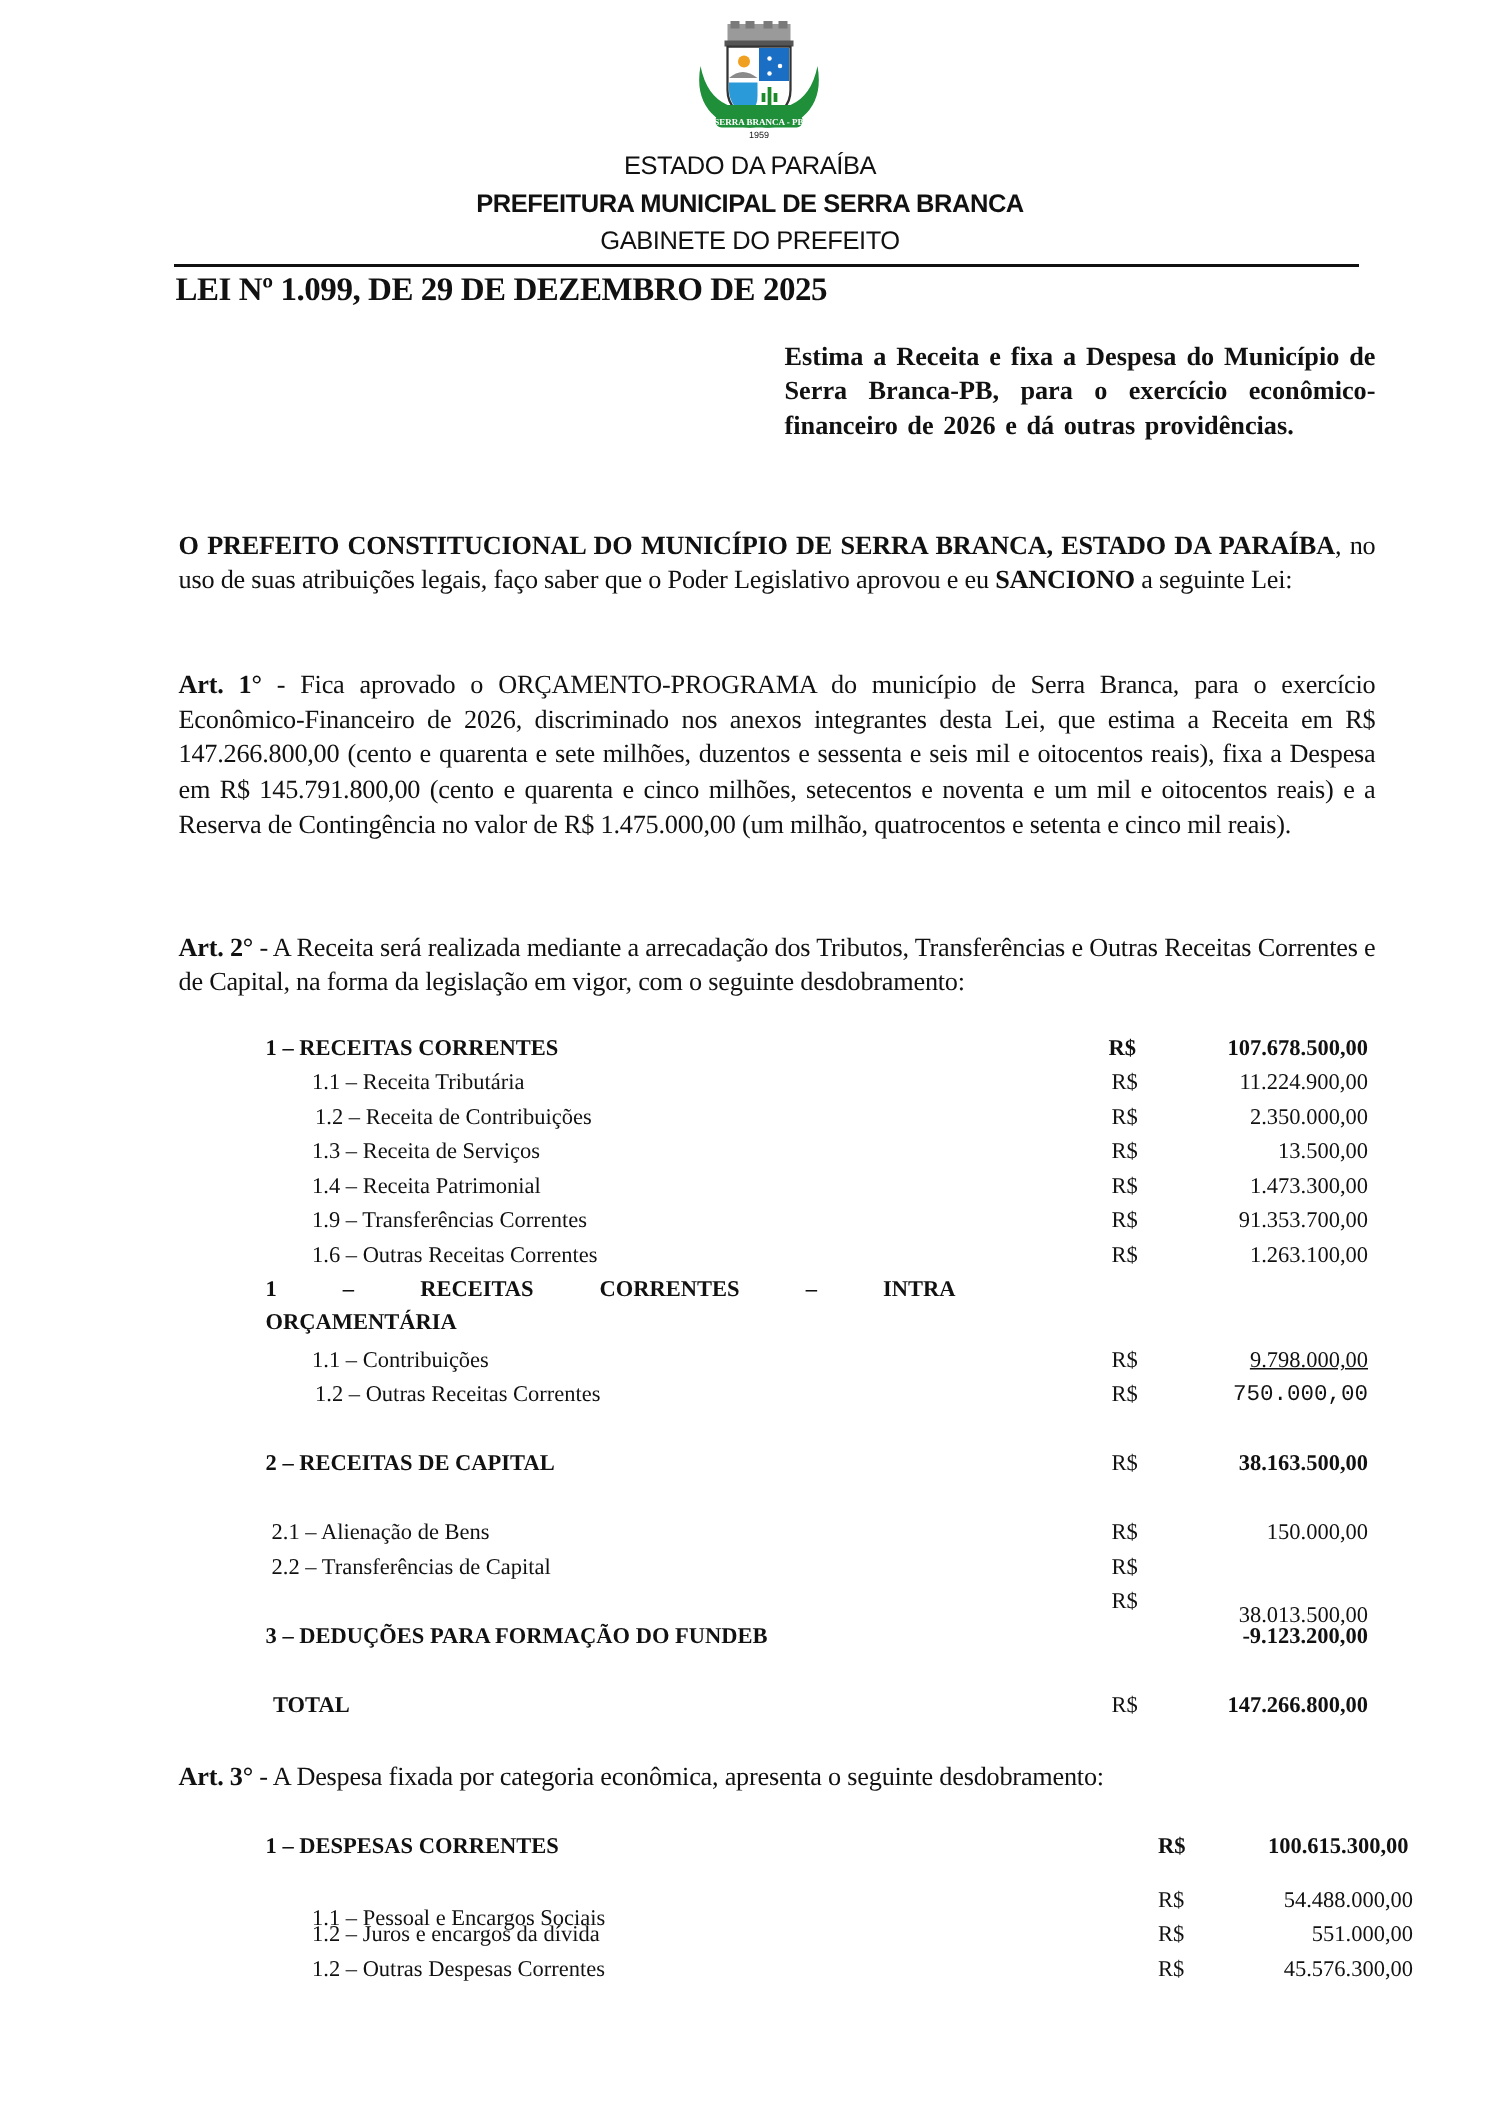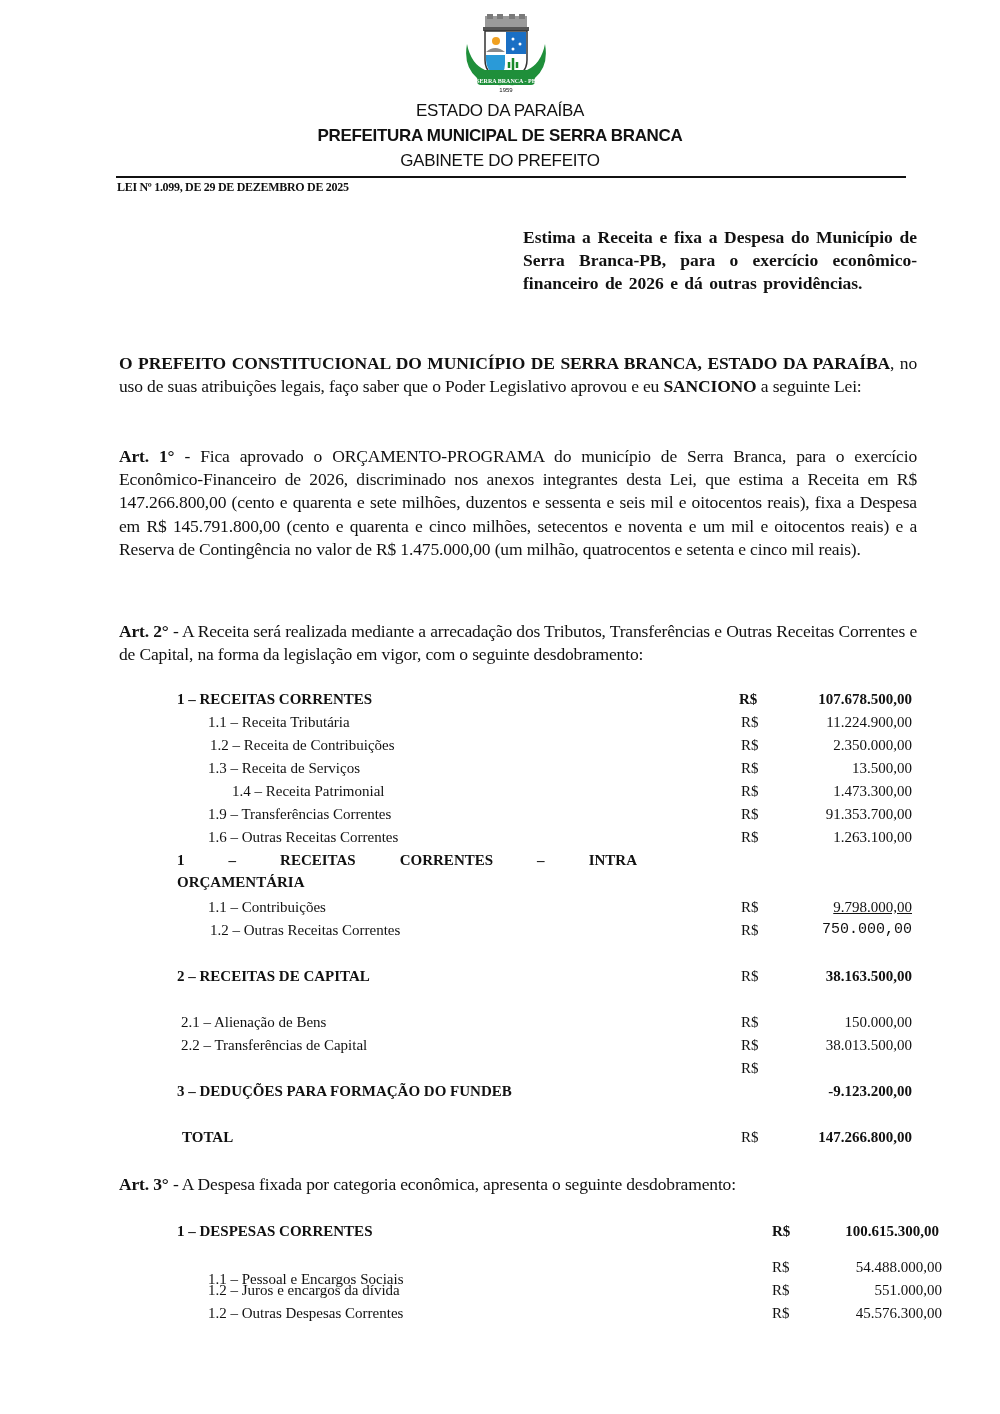--- a/index.html
+++ b/index.html
@@ -3,21 +3,21 @@
 <meta charset="utf-8">
 <style>
   * { box-sizing: border-box; margin: 0; padding: 0; }
   html, body { width: 1000px; height: 1414px; background: #ffffff; }
   body { position: relative; font-family: "Liberation Serif", serif; color: #111; overflow: hidden; }
   .abs { position: absolute; }
   .crest { left: 463px; top: 14px; width: 86px; height: 80px; }
   .hdr { left: 0; width: 1000px; text-align: center; font-family: "Liberation Sans", sans-serif; font-size: 17px; color: #111; letter-spacing: -0.3px; }
   .hdr.b { font-weight: bold; }
   .rule { left: 116px; top: 176px; width: 790px; height: 0; border-top: 2.5px solid #111; }
-  .lawtitle { left: 117px; top: 180px; font-weight: bold; font-size: 12px; letter-spacing: -0.3px; }
+  .lawtitle { left: 117px; top: 180px; font-weight: bold; font-size: 22px; letter-spacing: -0.3px; }
   .ementa { left: 523px; top: 226px; width: 394px; font-weight: bold; font-size: 17.5px; line-height: 23px; text-align: justify; text-align-last: left; word-spacing: 2px; }
   .para { left: 119px; width: 798px; font-size: 17.5px; line-height: 23.2px; text-align: justify; letter-spacing: -0.15px; }
   .para b { font-weight: bold; }
   .row { position: absolute; font-size: 15px; line-height: 22px; white-space: nowrap; }
   .lbl { position: absolute; }
   .cur { position: absolute; }
   .val { position: absolute; text-align: right; }
   .bold { font-weight: bold; }
 </style>
 </head>
@@ -85,21 +85,21 @@
     <span class="lbl" style="left:0;">1.2 – Receita de Contribuições</span>
     <span class="cur" style="left:531px;">R$</span>
     <span class="val" style="left:562px; width:140px;">2.350.000,00</span>
   </div>
   <div class="row" style="top:757px; left:208px;">
     <span class="lbl" style="left:0;">1.3 – Receita de Serviços</span>
     <span class="cur" style="left:533px;">R$</span>
     <span class="val" style="left:564px; width:140px;">13.500,00</span>
   </div>
   <div class="row" style="top:780px; left:208px;">
-    <span class="lbl" style="left:0;margin-left:24px;">1.4 – Receita Patrimonial</span>
+    <span class="lbl" style="left:0;">1.4 – Receita Patrimonial</span>
     <span class="cur" style="left:533px;">R$</span>
     <span class="val" style="left:564px; width:140px;">1.473.300,00</span>
   </div>
   <div class="row" style="top:803px; left:208px;">
     <span class="lbl" style="left:0;">1.9 – Transferências Correntes</span>
     <span class="cur" style="left:533px;">R$</span>
     <span class="val" style="left:564px; width:140px;">91.353.700,00</span>
   </div>
   <div class="row" style="top:826px; left:208px;">
     <span class="lbl" style="left:0;">1.6 – Outras Receitas Correntes</span>
@@ -125,21 +125,21 @@
     <span class="val bold" style="left:595px; width:140px;">38.163.500,00</span>
   </div>
   <div class="row" style="top:1011px; left:181px;">
     <span class="lbl" style="left:0;">2.1 – Alienação de Bens</span>
     <span class="cur" style="left:560px;">R$</span>
     <span class="val" style="left:591px; width:140px;">150.000,00</span>
   </div>
   <div class="row" style="top:1034px; left:181px;">
     <span class="lbl" style="left:0;">2.2 – Transferências de Capital</span>
     <span class="cur" style="left:560px;">R$</span>
-    <span class="val" style="left:591px; width:140px;">38.013.500,00</span>
+    <span class="val" style="left:591px; width:140px;margin-top:32px;">38.013.500,00</span>
   </div>
   <div class="row" style="top:1057px; left:177px;">
     <span class="cur" style="left:564px;">R$</span>
   </div>
   <div class="row" style="top:1080px; left:177px;">
     <span class="lbl bold" style="left:0;">3 – DEDUÇÕES PARA FORMAÇÃO DO FUNDEB</span>
     <span class="val bold" style="left:595px; width:140px;">-9.123.200,00</span>
   </div>
   <div class="row" style="top:1126px; left:182px;">
     <span class="lbl bold" style="left:0;">TOTAL</span>

